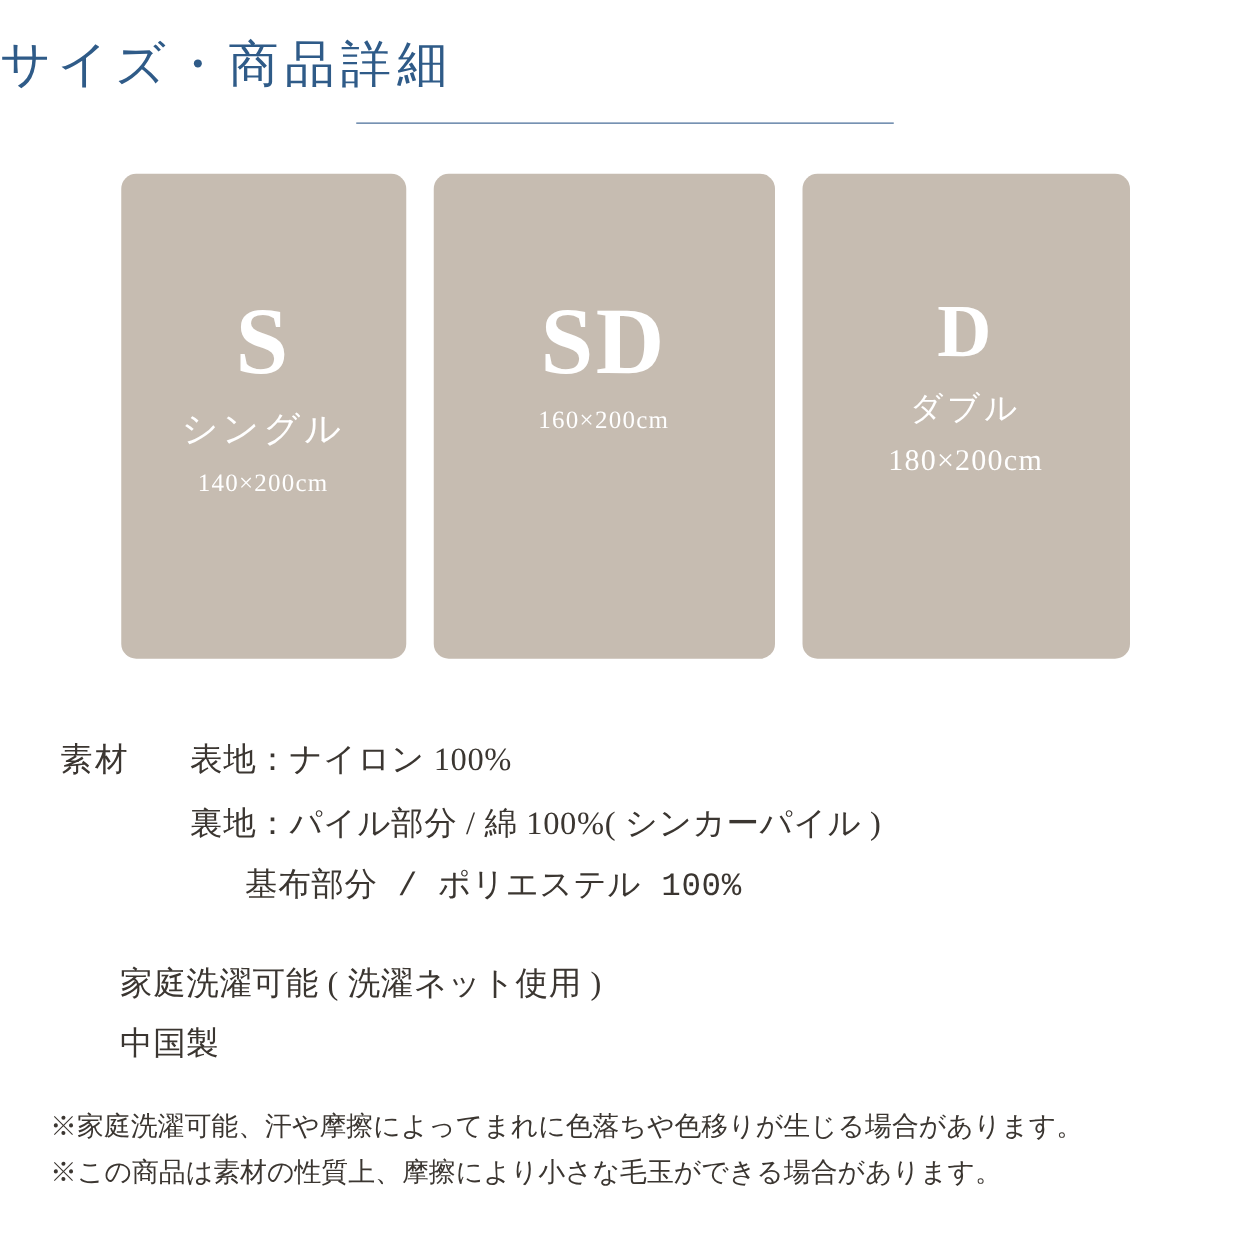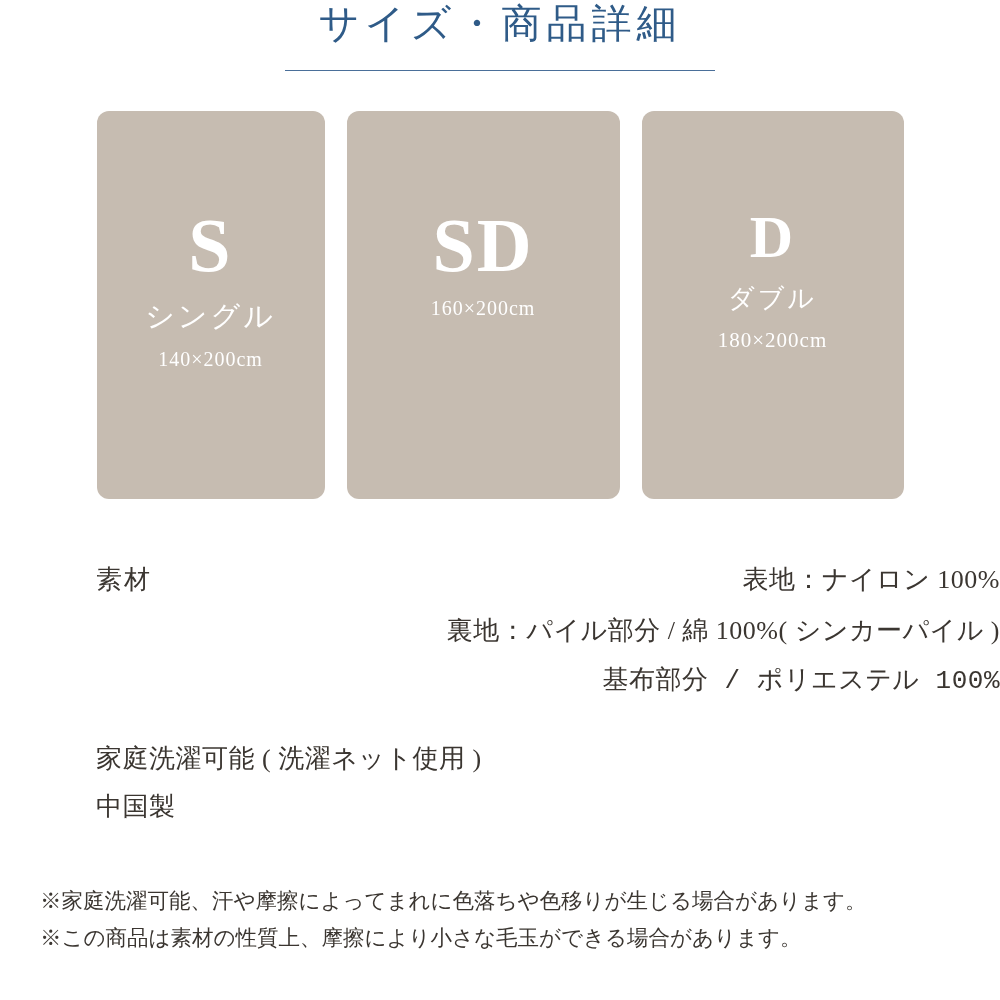--- a/index.html
+++ b/index.html
@@ -12,21 +12,21 @@
     height: 1000px;
     font-family: "Liberation Serif", "DejaVu Serif", serif;
     color: #3c3630;
     overflow: hidden;
     position: relative;
   }
 
   
   .title-block {
     width: 100%;
-    text-align: center;
+    padding-top: 28px;
   }
   .title {
     font-family: "Liberation Serif", "DejaVu Serif", serif;
     font-size: 40px;
     letter-spacing: 5px;
     color: #2f5b88;
     font-weight: 400;
     line-height: 1.2;
   }
   .title-rule {
@@ -78,34 +78,33 @@
     line-height: 1.2;
   }
   .card.d .card-name { font-size: 26px; }
 
   .card-dim {
     margin-top: 14px;
     font-size: 20px;
     letter-spacing: 1px;
     color: #ffffff;
   }
-  .card.d .card-dim { font-size: 21px; }
+  .card.d .card-dim { font-size: 24px; }
 
   
   .specs {
     margin: 56px 0 0 0;
     padding-left: 48px;
     font-size: 26px;
     line-height: 1.95;
     color: #3b3631;
   }
   .spec-row {
     display: flex;
     align-items: flex-start;
-    text-align: right;
   }
   .spec-label {
     width: 104px;
     flex: 0 0 104px;
     letter-spacing: 2px;
   }
   .spec-values {
     flex: 1 1 auto;
   }
   .spec-line {

